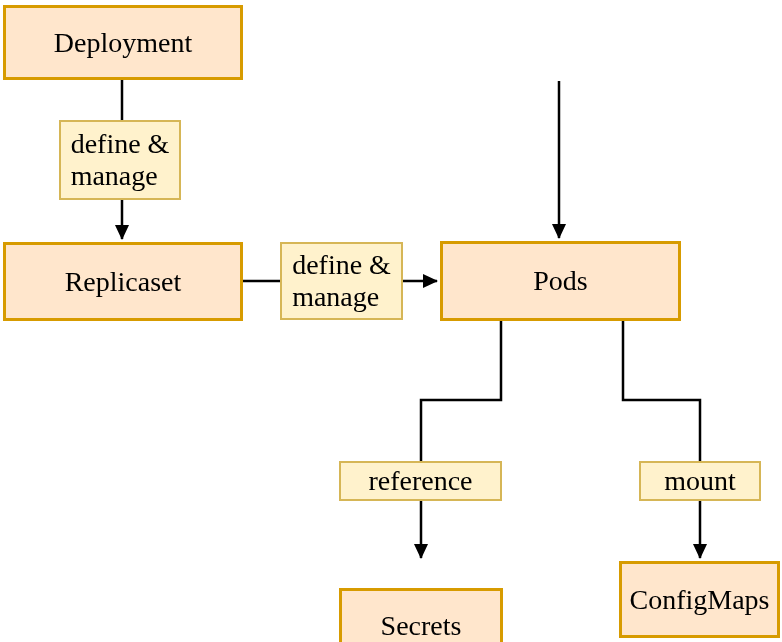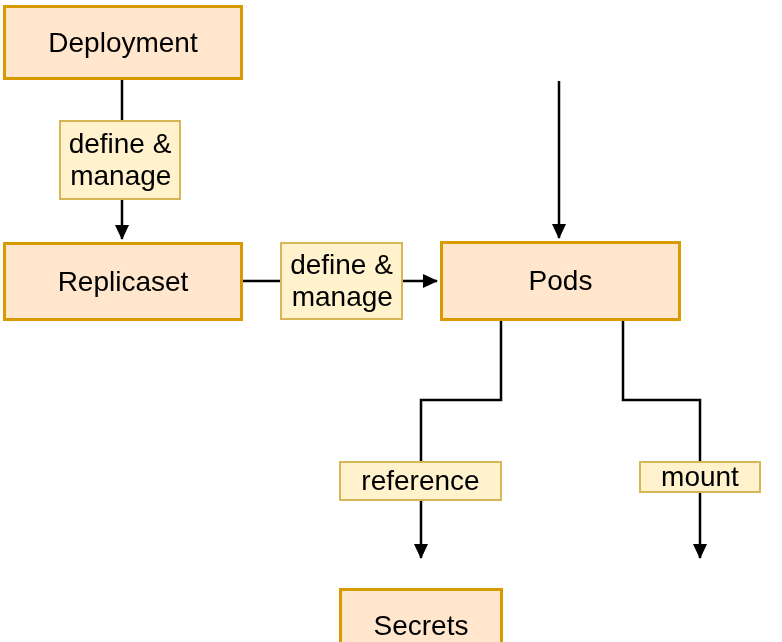--- a/index.html
+++ b/index.html
@@ -10,21 +10,21 @@
     --line:#000000;
     --text:#000000;
   }
   *{margin:0;padding:0;box-sizing:border-box;}
   html,body{background:#ffffff;}
   .canvas{
     position:relative;
     width:782px;
     height:642px;
     background:#ffffff;
-    font-family:Liberation Sans, sans-serif;
+    font-family:Liberation Serif, serif;
     overflow:hidden;
   }
   .edges-layer{
     position:absolute;
     left:0;top:0;
     width:782px;height:642px;
   }
   .node{
     position:absolute;
     background:var(--node-fill);
@@ -39,21 +39,21 @@
   .elabel{
     position:absolute;
     background:var(--label-fill);
     border:2px solid var(--label-border);
     display:flex;
     align-items:center;
     justify-content:center;
     font-size:28px;
     line-height:1.15;
     color:var(--text);
-    text-align:right;
+    text-align:left;
     white-space:pre-line;
   }
 </style>
 </head>
 <body>
 
 <div class="canvas">
 
   <svg class="edges-layer" viewBox="0 0 782 642" xmlns="http://www.w3.org/2000/svg">
     <defs>
@@ -70,25 +70,26 @@
 
   <div class="node" style="left:3px;top:5px;width:240px;height:75px;">Deployment</div>
 
 
   <div class="node" style="left:440px;top:241px;width:241px;height:80px;">Pods</div>
 
   <div class="node" style="left:3px;top:242px;width:240px;height:79px;">Replicaset</div>
 
   <div class="node" style="left:339px;top:588px;width:164px;height:76px;">Secrets</div>
 
+  <div class="node" style="left:619px;top:561px;width:161px;height:77px;">ConfigMaps</div>
 
   <div class="elabel" style="left:59px;top:120px;width:122px;height:80px;">define &amp;
 manage</div>
 
 
   <div class="elabel" style="left:280px;top:242px;width:123px;height:78px;">define &amp;
 manage</div>
 
   <div class="elabel" style="left:339px;top:461px;width:163px;height:40px;">reference</div>
 
-  <div class="elabel" style="left:639px;top:461px;width:122px;height:32px;">mount</div>
+  <div class="elabel" style="left:639px;top:461px;width:122px;height:40px;">mount</div>
 
 </div>
 
 </body></html>

